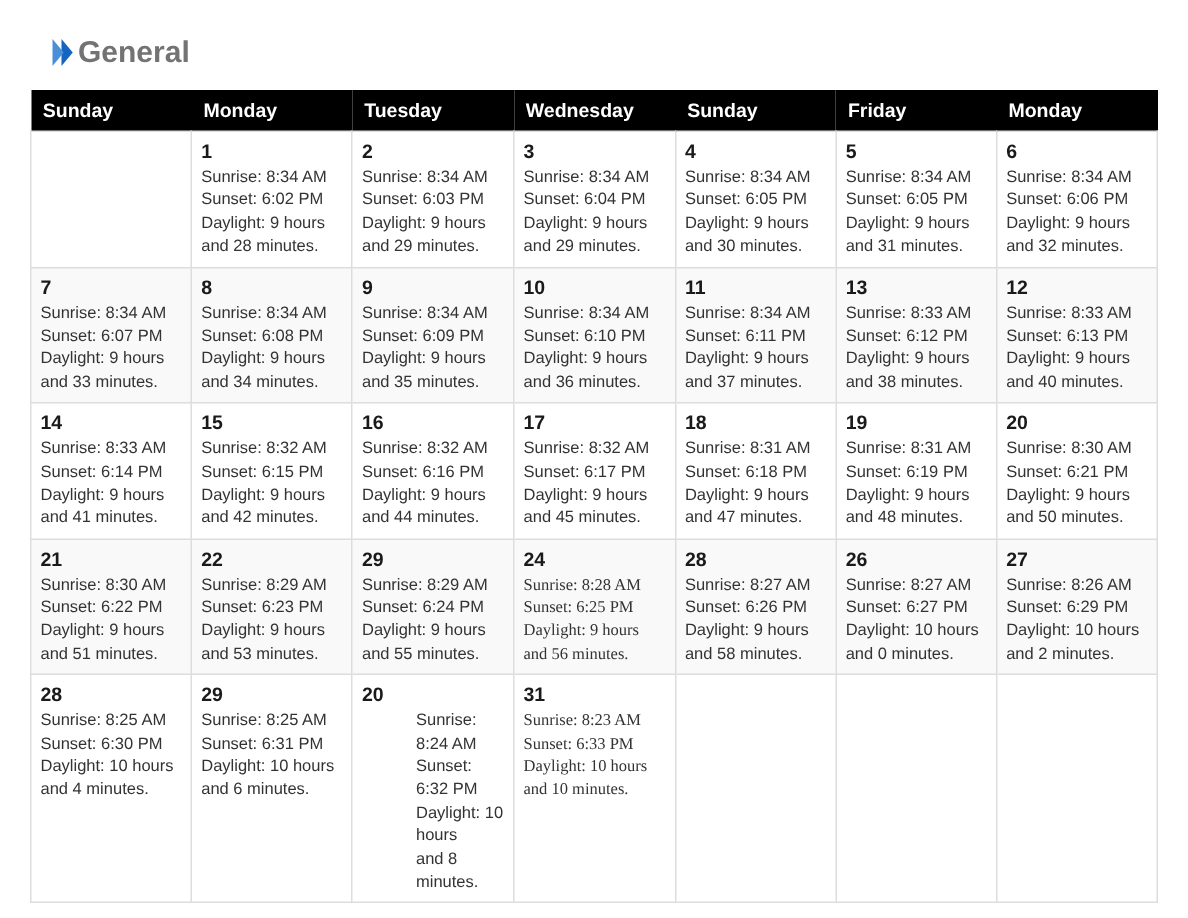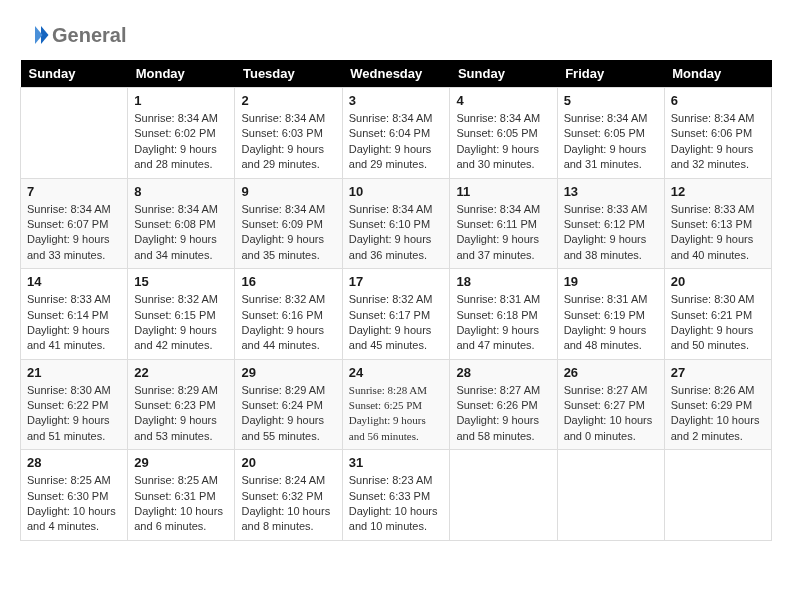--- a/index.html
+++ b/index.html
@@ -326,28 +326,28 @@
         </td>
         <td>
           <span class="day-number">29</span>
           <div class="day-info" style="white-space: pre-line;">Sunrise: 8:25 AM
 Sunset: 6:31 PM
 Daylight: 10 hours
 and 6 minutes.</div>
         </td>
         <td>
           <span class="day-number">20</span>
-          <div class="day-info" style="white-space: pre-line;">Sunrise: 8:24 AM
+          <div class="day-info" style="white-space: pre-line; margin-left: 36px;">Sunrise: 8:24 AM
 Sunset: 6:32 PM
 Daylight: 10 hours
 and 8 minutes.</div>
         </td>
         <td>
           <span class="day-number">31</span>
-          <div class="day-info" style="white-space: pre-line;">Sunrise: 8:23 AM
+          <div class="day-info" style="white-space: pre-line; font-family: Liberation Serif, serif;">Sunrise: 8:23 AM
 Sunset: 6:33 PM
 Daylight: 10 hours
 and 10 minutes.</div>
         </td>
         <td class="empty-cell"></td>
         <td class="empty-cell"></td>
         <td class="empty-cell"></td>
       </tr>
     </tbody>
 </table>

